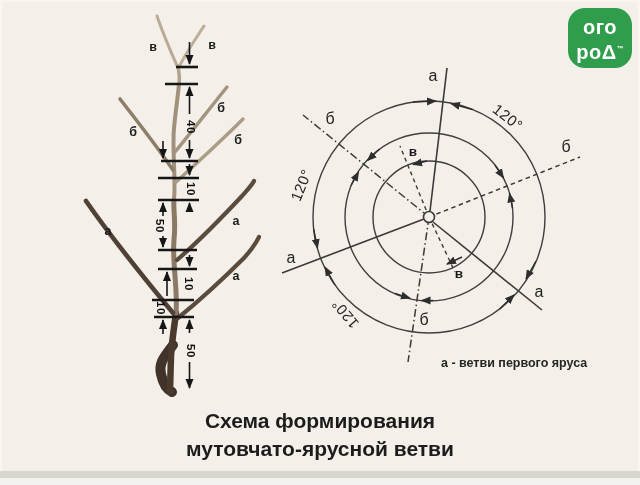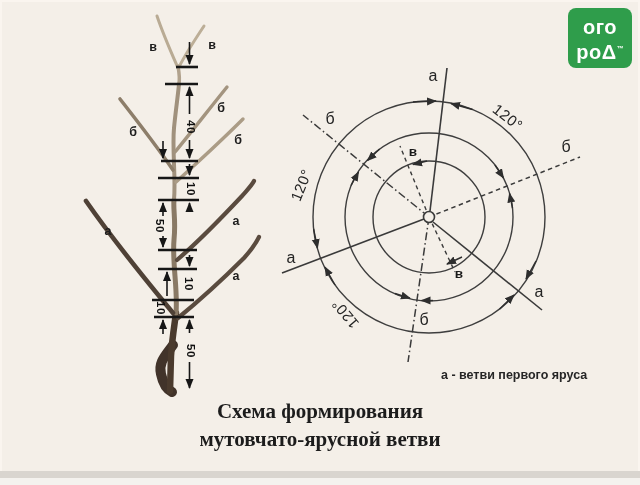--- a/index.html
+++ b/index.html
@@ -7,27 +7,27 @@
         font-family:"Liberation Sans",sans-serif;overflow:hidden;
         box-shadow:inset 0 0 0 2px #faf5ef;}
   .page svg{position:absolute;left:0;top:0;}
   .lb{position:absolute;transform:translate(-50%,-50%);color:#1d1d1d;white-space:nowrap;line-height:1;}
   .t-lab{font-size:12.5px;font-weight:700;}
   .c-lab{font-size:16px;font-weight:500;color:#242424;}
   .c-lab-v{font-size:13.5px;font-weight:700;color:#1a1a1a;}
   .ang{font-size:15px;font-weight:500;color:#242424;letter-spacing:0.5px;}
   .dim{font-size:11.5px;font-weight:700;color:#101010;letter-spacing:0.5px;}
   .logo{position:absolute;left:568px;top:8px;width:64px;height:60px;background:#2f9d4b;
-        border-radius:8px;color:#ffffff;text-align:center;font-weight:700;font-size:20px;
+        border-radius:17px;color:#ffffff;text-align:center;font-weight:700;font-size:20px;
         line-height:21px;padding-top:9px;box-sizing:border-box;letter-spacing:0.5px;}
   .logo .tm{font-size:7px;vertical-align:super;letter-spacing:0;}
-  .legend{position:absolute;left:441px;top:368px;font-size:12.5px;font-weight:600;
+  .legend{position:absolute;left:441px;top:356px;font-size:12.5px;font-weight:600;
           line-height:15px;color:#262626;}
-  .title{position:absolute;left:150px;top:397px;width:340px;text-align:center;
-         font-size:21px;line-height:28px;font-weight:600;color:#1c1c1c;font-family:Liberation Serif, serif;}
+  .title{position:absolute;left:150px;top:407px;width:340px;text-align:center;
+         font-size:21px;line-height:28px;font-weight:600;color:#1c1c1c;}
   .strip1{position:absolute;left:0;top:471px;width:640px;height:7px;background:#d9d5cf;}
   .strip2{position:absolute;left:0;top:478px;width:640px;height:7px;background:#f4f2ee;}
 </style>
 </head>
 <body>
 
 <div class="page">
 
   <svg width="640" height="485" viewBox="0 0 640 485">
     <defs>

